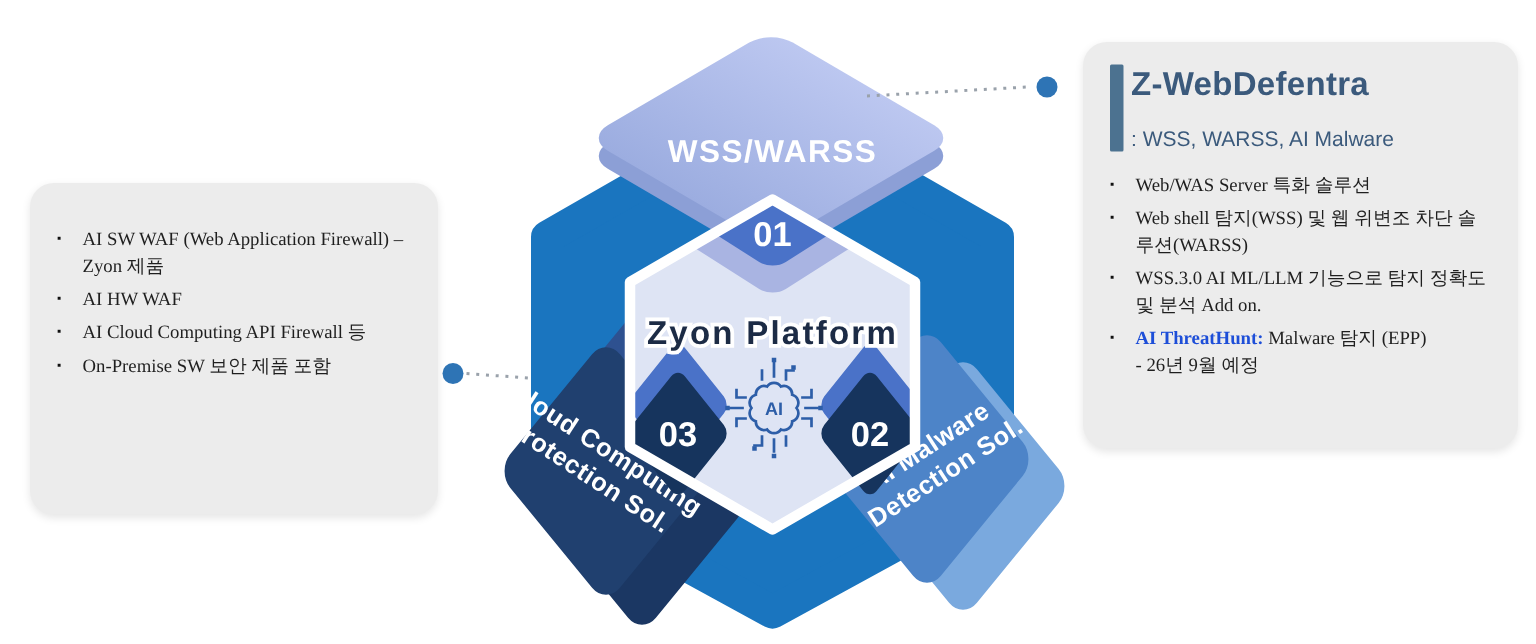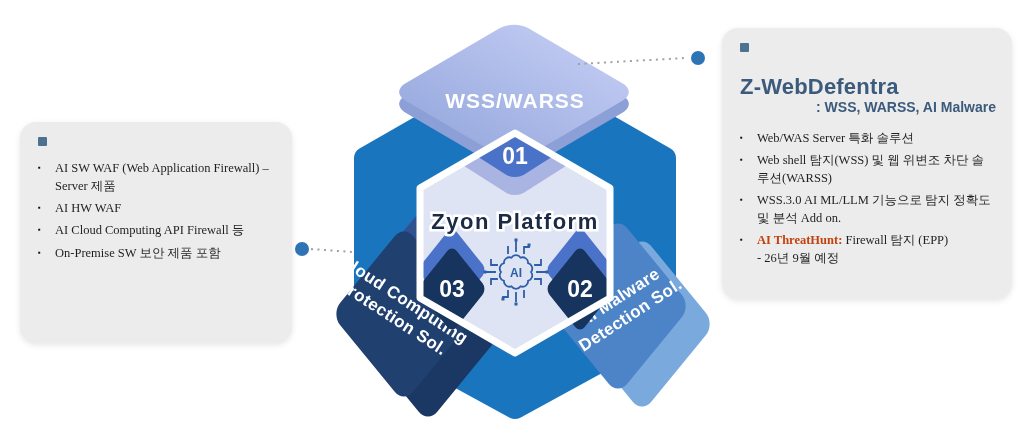--- a/index.html
+++ b/index.html
@@ -8,29 +8,29 @@
     font-family:"Liberation Sans","DejaVu Sans",sans-serif;
   }
   svg.diagram{position:absolute;left:0;top:0;width:1024px;height:429px;}
   .panel{
     position:absolute;background:#ececec;border-radius:16px;
     box-shadow:0 2px 6px rgba(0,0,0,0.10);
     padding:15px 16px 12px 18px;box-sizing:border-box;
   }
   .panel.left{left:20px;top:122px;width:272px;height:221px;}
   .panel.right{left:722px;top:28px;width:290px;height:271px;}
-  .panel-header{display:flex;gap:22px;align-items:stretch;flex-direction:column;}
+  .panel-header{display:flex;gap:5px;align-items:stretch;}
   .accent-bar{width:9px;border-radius:1px;background:#4c7290;flex:0 0 9px;}
   .panel-title{font-size:22px;font-weight:bold;color:#3b5a7c;line-height:1.15;letter-spacing:0.2px;}
-  .panel-subtitle{font-size:14px;font-weight:bold;color:#3b5a7c;margin-top:1px;line-height:1.1;text-align:right;}
+  .panel-subtitle{font-size:14px;font-weight:normal;color:#3b5a7c;margin-top:17px;line-height:1.1;text-align:right;}
   .bullets{margin-top:13px;}
   .b-row{display:flex;gap:9px;margin-bottom:4px;font-size:12.5px;color:#1f1f1f;line-height:1.45;}
   .b-marker{flex:0 0 8px;font-size:8px;line-height:1;margin-top:5px;color:#111;}
   .b-text{flex:1;font-family:Liberation Serif, serif;}
-  .hl{color:#c2410c;font-weight:bold;}
+  .hl{color:#1d4ed8;font-weight:bold;}
   .svg-label{font-family:"Liberation Sans","DejaVu Sans",sans-serif;}
 </style>
 </head>
 <body>
 
 <div class="canvas">
 
   <svg class="diagram" viewBox="0 0 1024 429">
     <defs>
       <clipPath id="hexclip">
@@ -116,21 +116,21 @@
     </g>
   </svg>
 
   <div class="panel left">
     <div class="panel-header">
       <div class="accent-bar"></div>
     </div>
     <div class="bullets">
       <div class="b-row">
         <span class="b-marker">▪</span>
-        <span class="b-text">AI SW WAF (Web Application Firewall) – Server 제품</span>
+        <span class="b-text">AI SW WAF (Web Application Firewall) – Zyon 제품</span>
       </div>
       <div class="b-row">
         <span class="b-marker">▪</span>
         <span class="b-text">AI HW WAF</span>
       </div>
       <div class="b-row">
         <span class="b-marker">▪</span>
         <span class="b-text">AI Cloud Computing API Firewall 등</span>
       </div>
       <div class="b-row">
@@ -157,20 +157,20 @@
         <span class="b-marker">▪</span>
         <span class="b-text">Web shell 탐지(WSS) 및 웹 위변조 차단 솔루션(WARSS)</span>
       </div>
       <div class="b-row">
         <span class="b-marker">▪</span>
         <span class="b-text">WSS.3.0 AI ML/LLM 기능으로 탐지 정확도 및 분석 Add on.</span>
       </div>
       <div class="b-row">
         <span class="b-marker">▪</span>
         <span class="b-text">
-          <span class="hl">AI ThreatHunt:</span><span> Firewall 탐지 (EPP)</span><br>
+          <span class="hl">AI ThreatHunt:</span><span> Malware 탐지 (EPP)</span><br>
           <span>- 26년 9월 예정</span>
         </span>
       </div>
     </div>
   </div>
 
 </div>
 
 </body></html>

